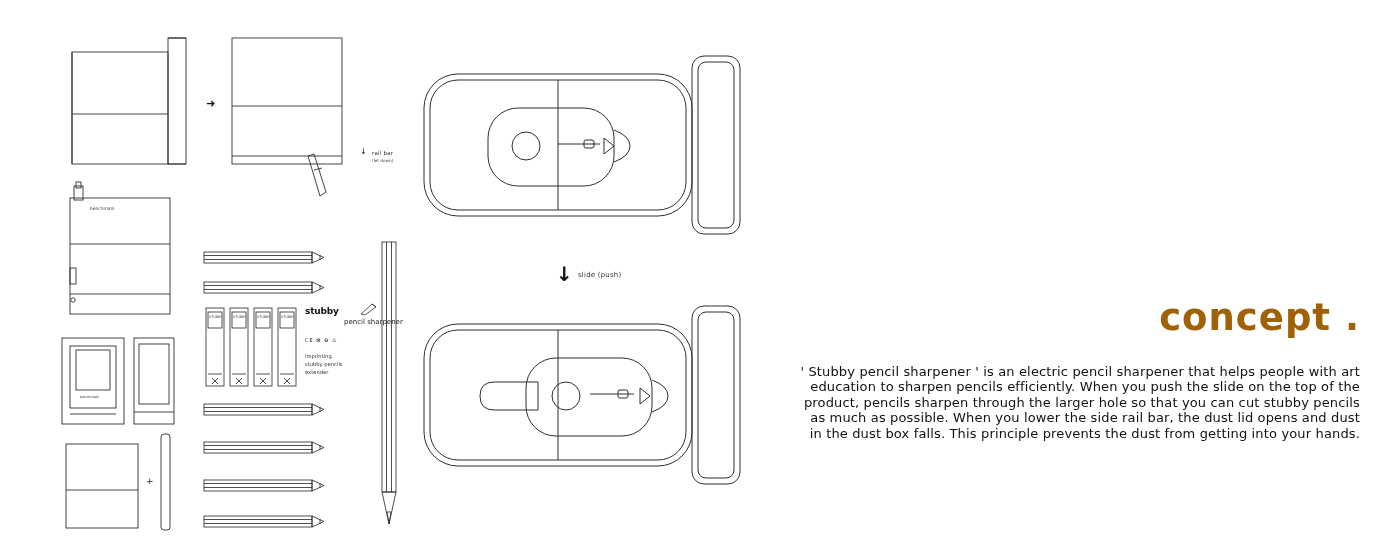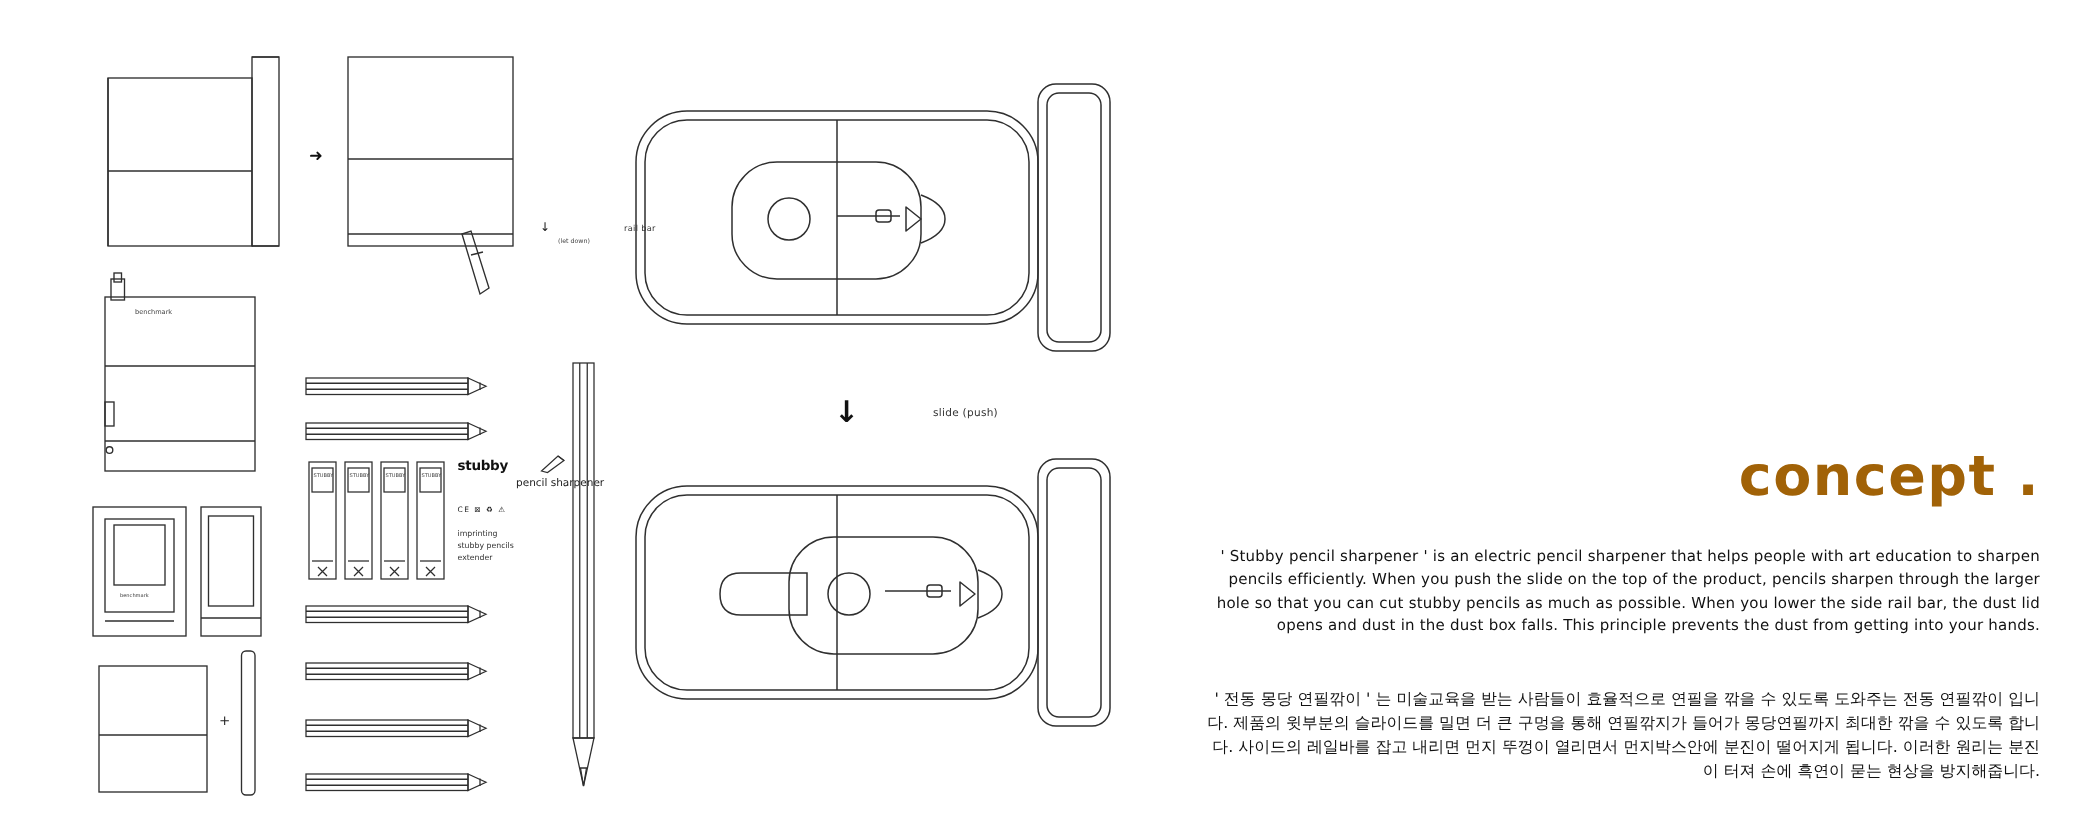--- a/index.html
+++ b/index.html
@@ -33,21 +33,21 @@
     color: #a16207;
     text-align: right;
   }
   .concept-en {
     position: absolute;
     right: 40px;
     top: 364px;
     width: 560px;
     text-align: right;
     font-family: "DejaVu Sans", sans-serif;
-    font-size: 10px;
+    font-size: 13px;
     line-height: 15.4px;
     color: #111111;
     letter-spacing: 0.15px;
   }
   .concept-kr {
     position: absolute;
     right: 40px;
     top: 458px;
     width: 560px;
     text-align: right;
@@ -58,21 +58,20 @@
   }
 
   
   .note {
     position: absolute;
     font-size: 5.5px;
     color: #333333;
     letter-spacing: 0.2px;
     line-height: 7px;
     white-space: nowrap;
-    margin-left: 44px;
   }
   .note-sm {
     position: absolute;
     font-size: 4.2px;
     color: #444444;
     line-height: 5.5px;
     white-space: nowrap;
   }
   .note-mid {
     position: absolute;
@@ -348,15 +347,14 @@
         <path d="M222 82 L232 90 L222 98 Z" stroke-linejoin="round"></path>
 
         <rect x="274" y="0" width="48" height="178" rx="12"></rect>
         <rect x="280" y="6" width="36" height="166" rx="8"></rect>
       </g>
     </svg>
   </div>
 
   <div class="concept-title">concept .</div>
   <div class="concept-en">' Stubby pencil sharpener '  is an electric pencil sharpener that helps people with art education to sharpen pencils efficiently. When you push the slide on the top of the product, pencils sharpen through the larger hole so that you can cut stubby pencils as much as possible. When you lower the side rail bar, the dust lid opens and dust in the dust box falls. This principle prevents the dust from getting into your hands.</div>
-  <div class="concept-kr">' 전동 몽당 연필깎이 ' 는 미술교육을 받는 사람들이 효율적으로 연필을 깎을 수 있도록 도와주는 전동 연필깎이 입니다. 제품의 윗부분의 슬라이드를 밀면 더 큰 구멍을 통해 연필깎지가 들어가 몽당연필까지 최대한 깎을 수 있도록 합니다. 사이드의 레일바를 잡고 내리면 먼지 뚜껑이 열리면서 먼지박스안에 분진이 떨어지게 됩니다. 이러한 원리는 분진이 터져 손에 흑연이 묻는 현상을 방지해줍니다.</div>
 
 </div>
 
 </body></html>

